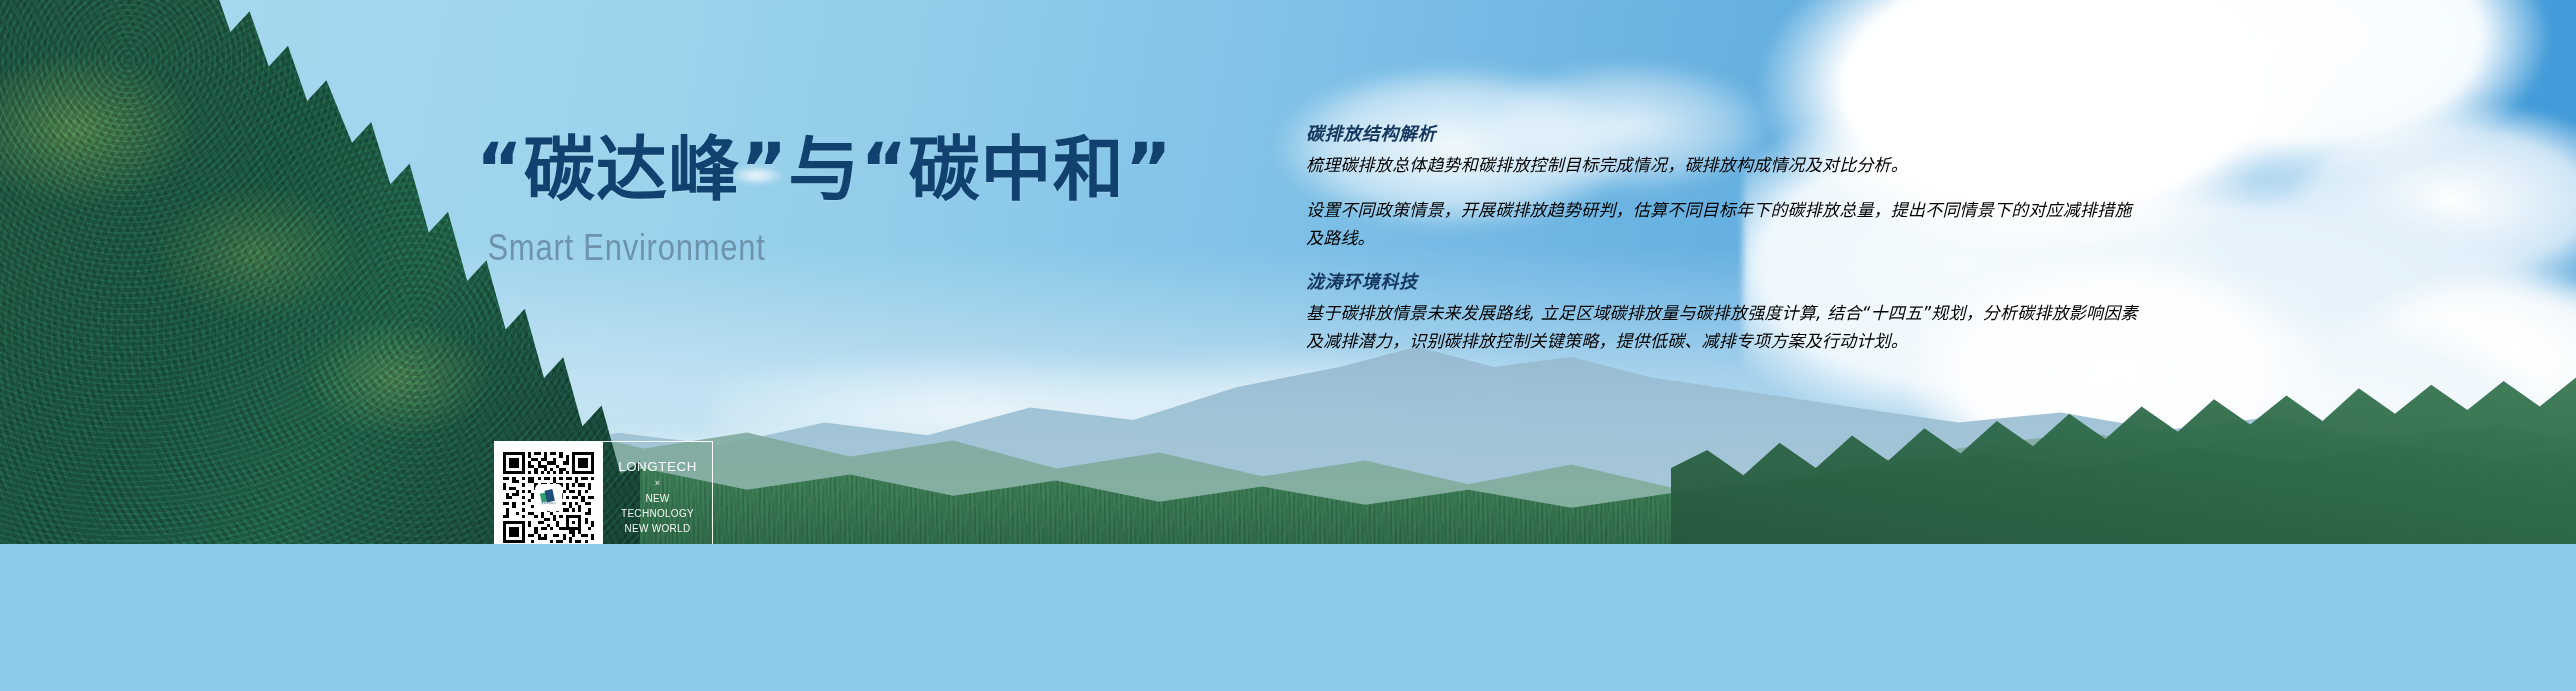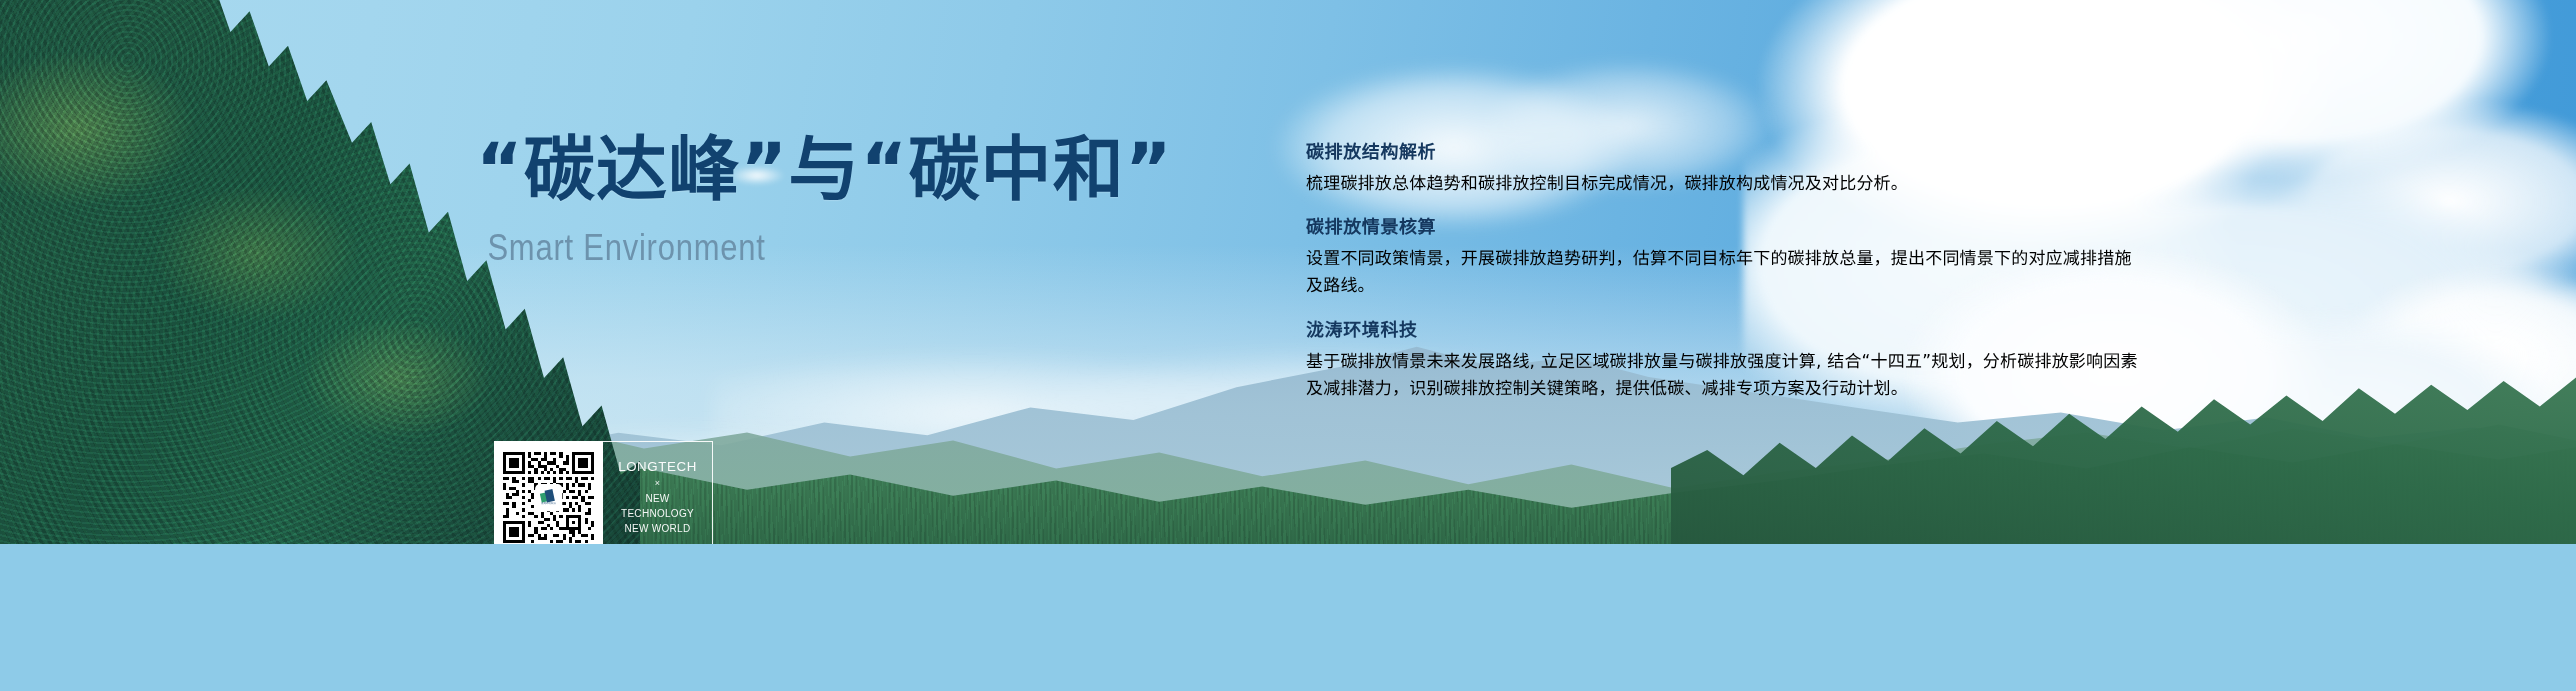--- a/index.html
+++ b/index.html
@@ -272,22 +272,23 @@
     color:rgba(26,62,104,.48);
     font-family:"DejaVu Sans","Liberation Sans",sans-serif;
     white-space:nowrap;
     pointer-events:none;
   }
   .wm-cn{ font-size:35px; font-weight:400; letter-spacing:1.2px; line-height:1.05; }
   .wm-en{ font-size:15px; font-weight:400; letter-spacing:0.2px; margin-top:1.2px; }
 
   
   .info-col{
-    position:absolute; left:1306px; top:140px;
+    position:absolute; left:1306px; top:122px;
     width:839px;
+    font-style:italic;
   }
   .info-block{ margin-bottom:18px; }
   .info-block:last-child{ margin-bottom:0; }
   .info-head{
     color:#15385f;
     font-family:"DejaVu Sans","Liberation Sans",sans-serif;
     font-weight:700;
     font-size:18px;
     letter-spacing:0.6px;
     line-height:1.35;
@@ -524,21 +525,20 @@
   </div>
 
   <div class="info-col">
 
     <div class="info-block">
       <div class="info-head">碳排放结构解析</div>
       <div class="info-body">梳理碳排放总体趋势和碳排放控制目标完成情况，碳排放构成情况及对比分析。</div>
     </div>
 
     <div class="info-block">
-      <div class="info-head">碳排放情景核算</div>
       <div class="info-body">设置不同政策情景，开展碳排放趋势研判，估算不同目标年下的碳排放总量，提出不同情景下的对应减排措施及路线。</div>
     </div>
 
     <div class="info-block">
       <div class="info-head">泷涛环境科技</div>
       <div class="info-body">基于碳排放情景未来发展路线, 立足区域碳排放量与碳排放强度计算, 结合“十四五”规划，分析碳排放影响因素及减排潜力，识别碳排放控制关键策略，提供低碳、减排专项方案及行动计划。</div>
     </div>
 
   </div>
 

